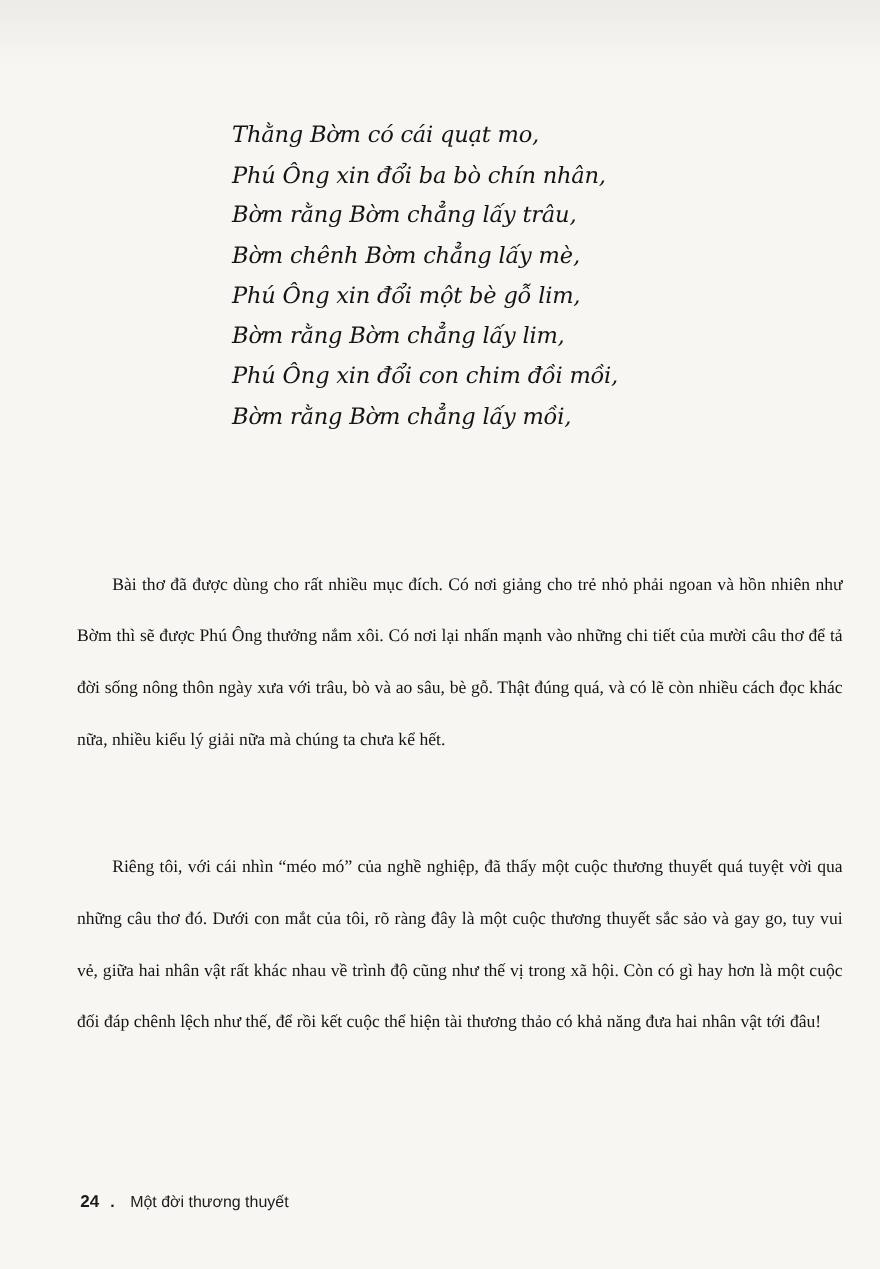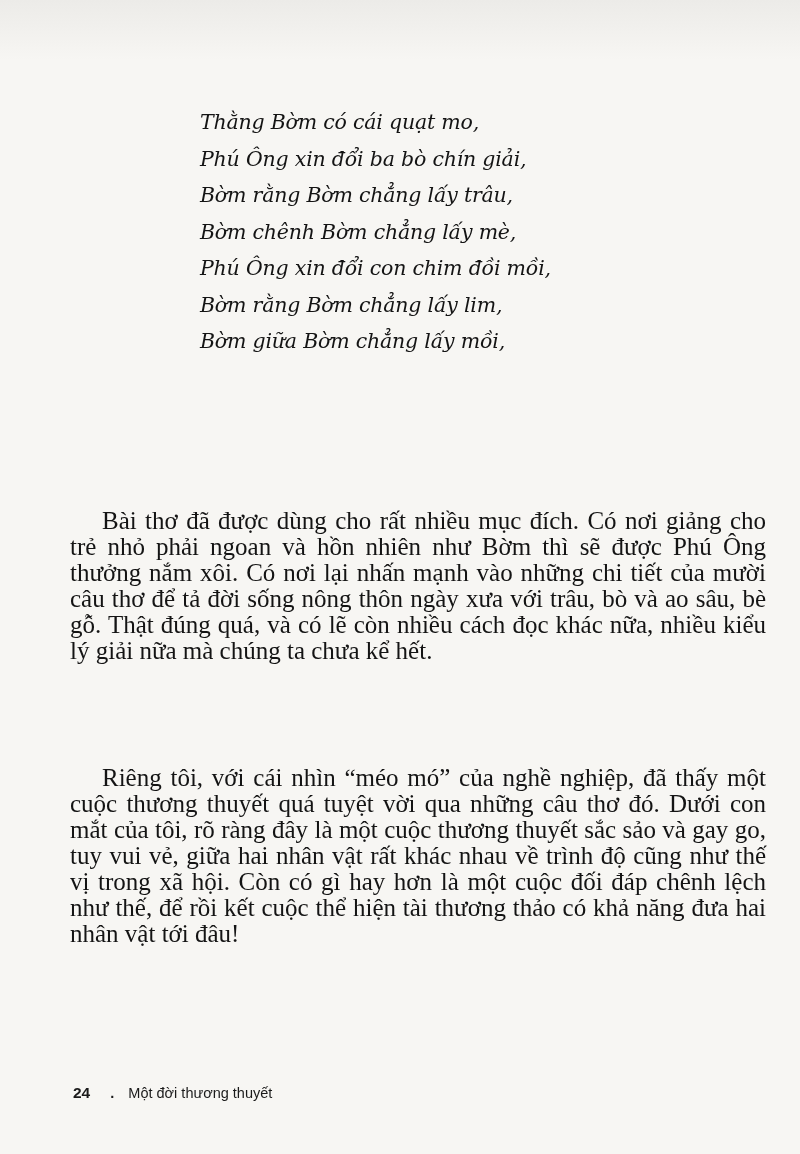--- a/index.html
+++ b/index.html
@@ -27,28 +27,29 @@
       width: 420px;
       font-family: "DejaVu Serif", serif;
       font-style: italic;
       font-size: 20.5px;
       line-height: 36.5px;
       letter-spacing: -0.2px;
     }
     .poem-line {
       display: block;
       white-space: nowrap;
+      margin-left: 11px;
     }
     .prose {
       position: absolute;
       left: 70px;
       width: 696px;
       font-family: "Liberation Serif", serif;
-      font-size: 25px;
-      line-height: 26px;
+      font-size: 16px;
+      line-height: 47px;
       text-align: justify;
       text-align-last: left;
     }
     .para {
       margin: 0;
       text-indent: 32px;
     }
     .para-1 { top: 508px; }
     .para-2 { top: 765px; }
     .footer {
@@ -56,40 +57,41 @@
       left: 73px;
       top: 1084px;
       font-family: "Liberation Sans", sans-serif;
       font-size: 14.5px;
       color: #1a1a1a;
       white-space: nowrap;
     }
     .footer .page-num {
       font-weight: bold;
       font-size: 15.5px;
-      margin-right: 16px;
+      margin-right: 6px;
     }
     .footer .sep {
       font-weight: bold;
       margin-right: 10px;
     }
   </style>
 </head>
 <body>
 
 <div class="page-shade"></div>
 
 <div class="poem">
   <span class="poem-line">Thằng Bờm có cái quạt mo,</span>
-  <span class="poem-line">Phú Ông xin đổi ba bò chín giải,</span>
+  <span class="poem-line">Phú Ông xin đổi ba bò chín nhân,</span>
   <span class="poem-line">Bờm rằng Bờm chẳng lấy trâu,</span>
   <span class="poem-line">Bờm chênh Bờm chẳng lấy mè,</span>
+  <span class="poem-line">Phú Ông xin đổi một bè gỗ lim,</span>
+  <span class="poem-line">Bờm rằng Bờm chẳng lấy lim,</span>
   <span class="poem-line">Phú Ông xin đổi con chim đồi mồi,</span>
-  <span class="poem-line">Bờm rằng Bờm chẳng lấy lim,</span>
-  <span class="poem-line">Bờm giữa Bờm chẳng lấy mồi,</span>
+  <span class="poem-line">Bờm rằng Bờm chẳng lấy mồi,</span>
 </div>
 
 <p class="prose para para-1">Bài thơ đã được dùng cho rất nhiều mục đích. Có nơi giảng cho trẻ nhỏ phải ngoan và hồn nhiên như Bờm thì sẽ được Phú Ông thưởng nắm xôi. Có nơi lại nhấn mạnh vào những chi tiết của mười câu thơ để tả đời sống nông thôn ngày xưa với trâu, bò và ao sâu, bè gỗ. Thật đúng quá, và có lẽ còn nhiều cách đọc khác nữa, nhiều kiểu lý giải nữa mà chúng ta chưa kể hết.</p>
 <p class="prose para para-2">Riêng tôi, với cái nhìn “méo mó” của nghề nghiệp, đã thấy một cuộc thương thuyết quá tuyệt vời qua những câu thơ đó. Dưới con mắt của tôi, rõ ràng đây là một cuộc thương thuyết sắc sảo và gay go, tuy vui vẻ, giữa hai nhân vật rất khác nhau về trình độ cũng như thế vị trong xã hội. Còn có gì hay hơn là một cuộc đối đáp chênh lệch như thế, để rồi kết cuộc thể hiện tài thương thảo có khả năng đưa hai nhân vật tới đâu!</p>
 
 <div class="footer">
   <span class="page-num">24</span>
   <span class="sep">.</span>
   <span class="title">Một đời thương thuyết</span>
 </div>

